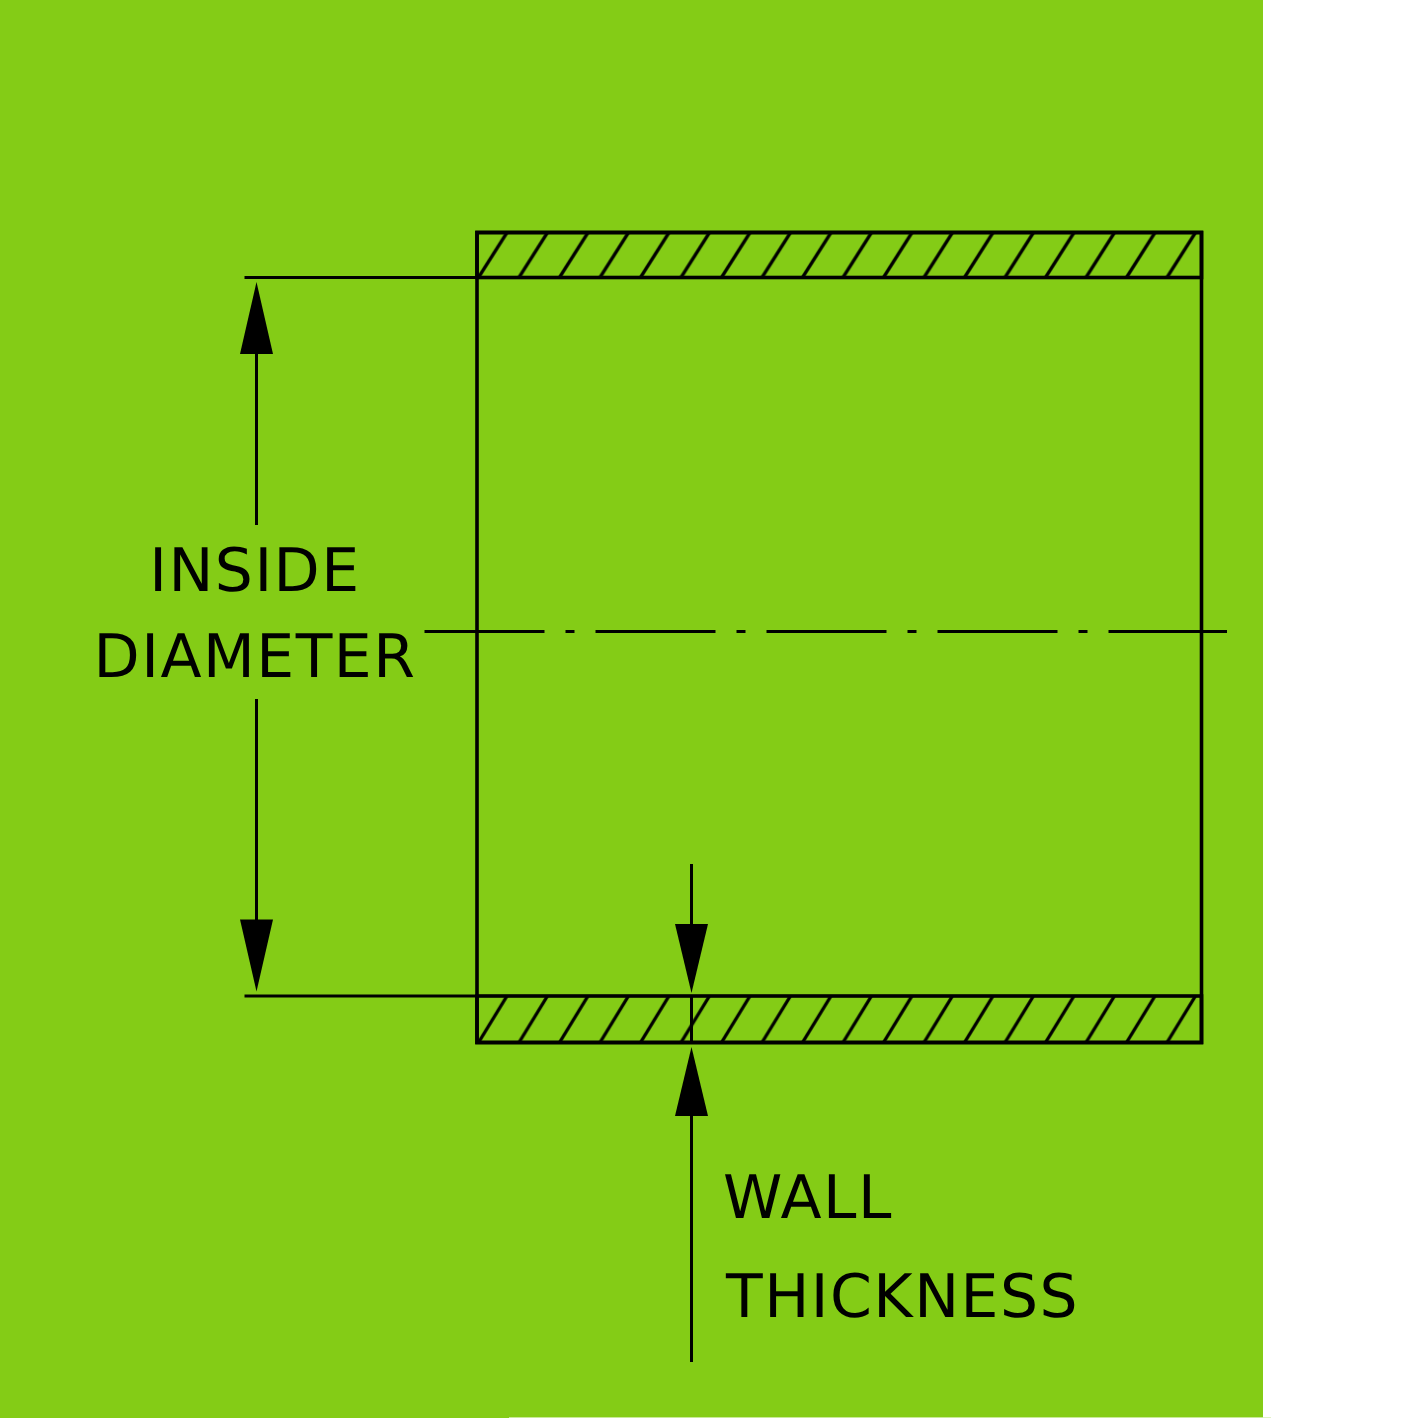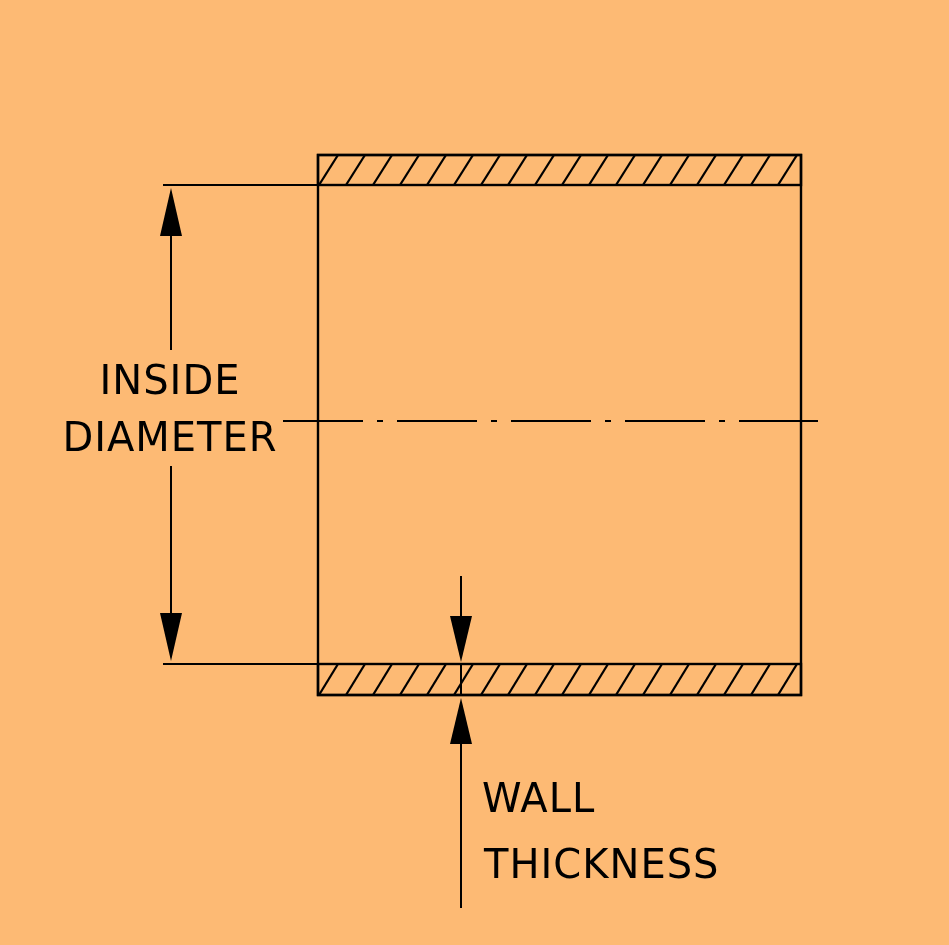--- a/index.html
+++ b/index.html
@@ -5,23 +5,23 @@
   html, body {
     margin: 0;
     padding: 0;
     background: #ffffff;
     width: 949px;
     height: 945px;
     overflow: hidden;
   }
   .canvas {
     position: relative;
-    width: 949px;
+    width: 842px;
     height: 945px;
-    background: #fdba74;
+    background: #84cc16;
   }
   svg { display: block; }
   .thinline { stroke: #000000; stroke-width: 2; fill: none; }
   .outline  { stroke: #000000; stroke-width: 2.4; }
   .arrow    { fill: #000000; stroke: none; }
   .label {
     font-family: "DejaVu Sans", "Liberation Sans", sans-serif;
     font-size: 40px;
     fill: #000000;
     letter-spacing: 1px;

